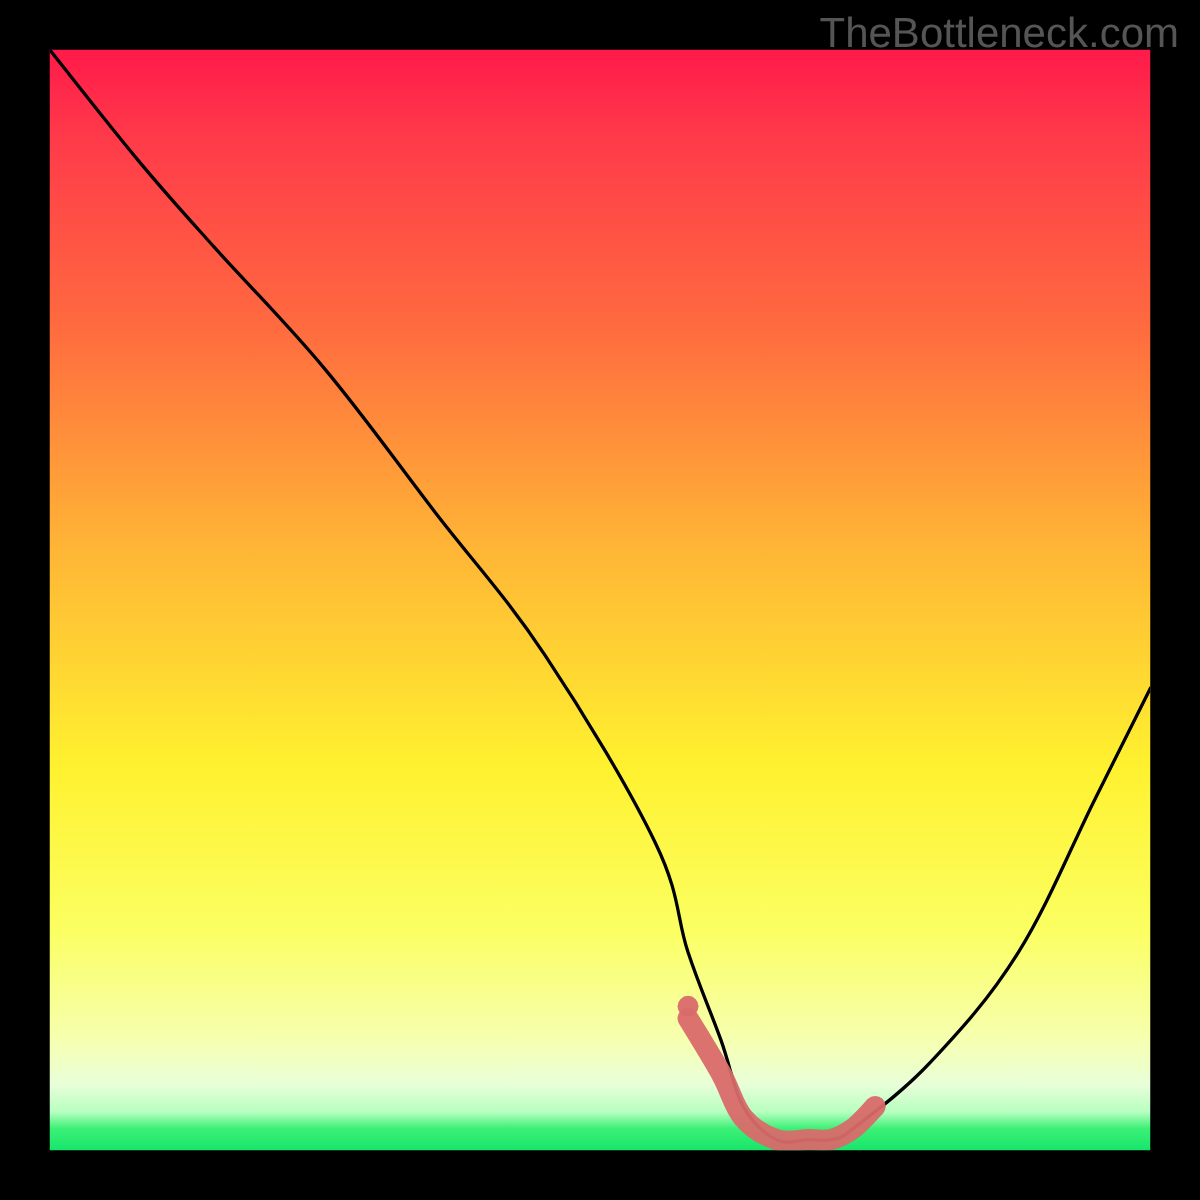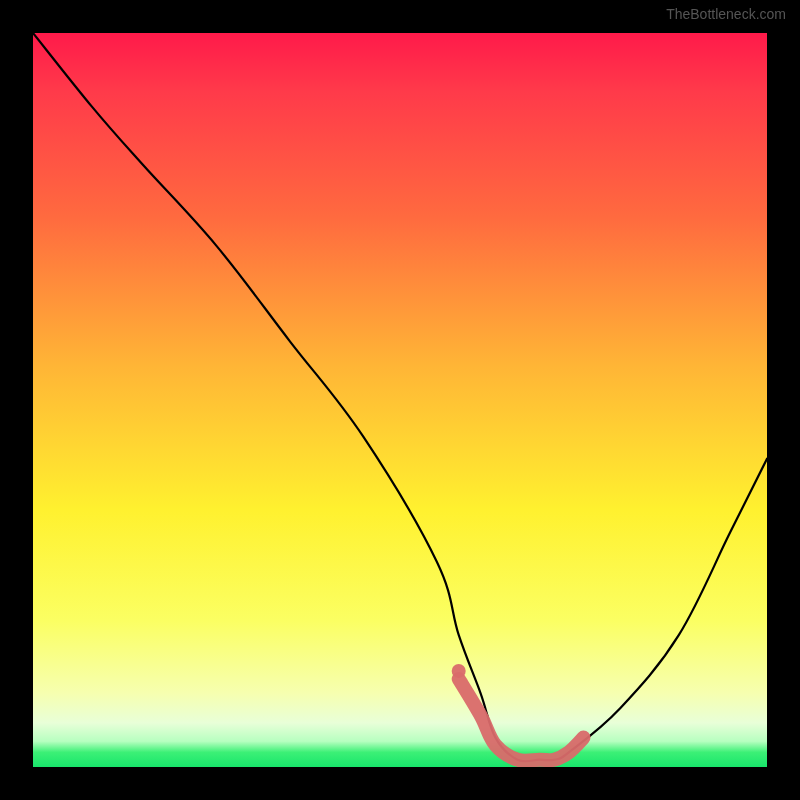--- a/index.html
+++ b/index.html
@@ -15,21 +15,21 @@
     width: 800px;
     height: 800px;
     background: #000;
   }
   .watermark {
     position: absolute;
     top: 6px;
     right: 14px;
     color: #555;
     font-family: Arial, Helvetica, sans-serif;
-    font-size: 14px;
+    font-size: 28px;
     font-weight: 500;
     z-index: 10;
   }
   .plot-area {
     position: absolute;
     left: 33px;
     top: 33px;
     width: 734px;
     height: 734px;
     overflow: hidden;

